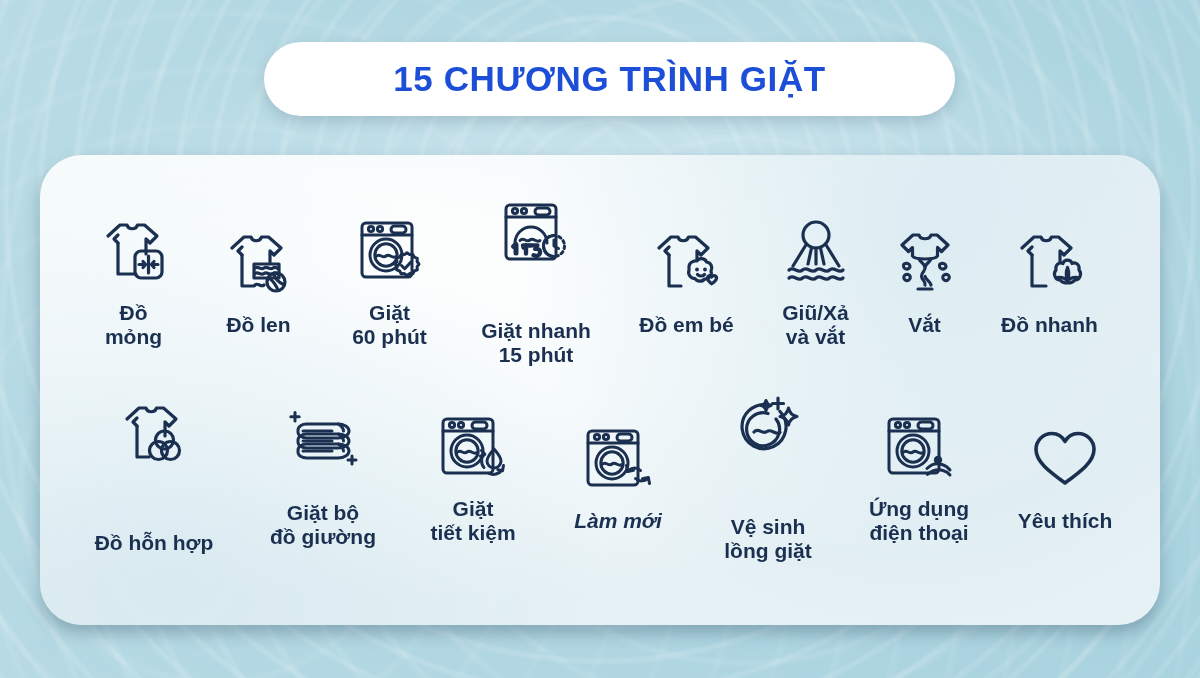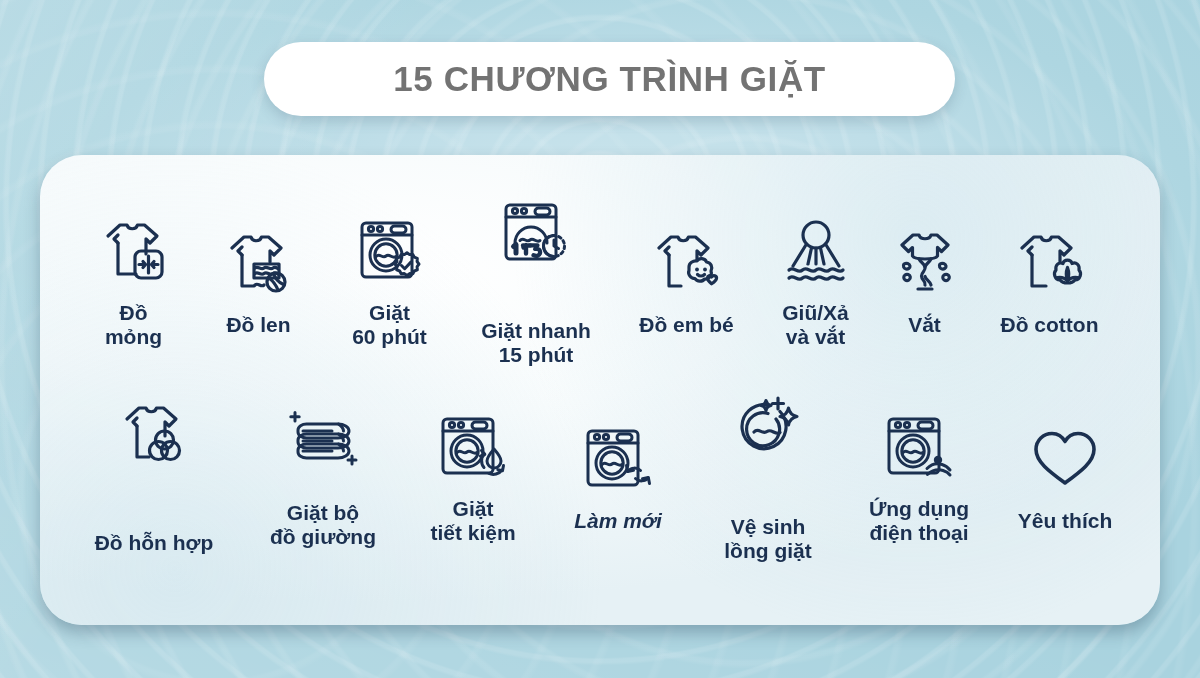--- a/index.html
+++ b/index.html
@@ -83,21 +83,21 @@
     width: 691px;
     height: 74px;
     background: #ffffff;
     border-radius: 40px;
     box-shadow: 0 5px 14px rgba(40,70,95,0.20);
     display: flex;
     align-items: center;
     justify-content: center;
   }
   .title-text {
-    color: #737373;
+    color: #1d4ed8;
     font-size: 35px;
     font-weight: bold;
     letter-spacing: 0.6px;
     white-space: nowrap;
   }
 
   
   .card {
     position: absolute;
     left: 40px;
@@ -312,21 +312,21 @@
             <svg width="72" height="66" viewBox="0 0 72 66" fill="none" stroke="#1b3050" stroke-width="3.2" stroke-linecap="round" stroke-linejoin="round">
               <path d="M8 18 L20 7 L27 7 C28.5 12 36 12 37.5 7 L44.5 7 L57 18 L50 25 L46 21 L46 31"></path>
               <path d="M18 25 L14 21 L18 17"></path>
               <path d="M18 25 L18 56 L32 56"></path>
               <path d="M42 40 C41 35 45 31.5 49 33.5 C50 29 57 29 58 33.5 C62 31.5 66 35 65 40 C68 43 66.5 49.5 61 50 C58 54 49 54 46 50 C40.5 49.5 39 43 42 40 Z"></path>
               <path d="M53.5 50.5 C51 48 47 47 43.5 47.5"></path>
               <path d="M53.5 50.5 C56 48 60 47 63.5 47.5"></path>
               <path d="M53.5 50.5 C52 46.5 52 41.5 53.5 37.5 C55 41.5 55 46.5 53.5 50.5 Z"></path>
             </svg>
           </div>
-          <div class="label">Đồ cotton</div>
+          <div class="label">Đồ nhanh</div>
         </div>
 
       </div>
 
       <div class="row row2">
 
         <div class="item" style="width:178px;gap:45px;">
           <div class="icon-box">
             <svg width="70" height="66" viewBox="0 0 70 66" fill="none" stroke="#1b3050" stroke-width="3.2" stroke-linecap="round" stroke-linejoin="round">
               <path d="M8 16 L20 5 L27 5 C28.5 10 36 10 37.5 5 L44.5 5 L57 16 L50 23 L46 19 L46 33"></path>

